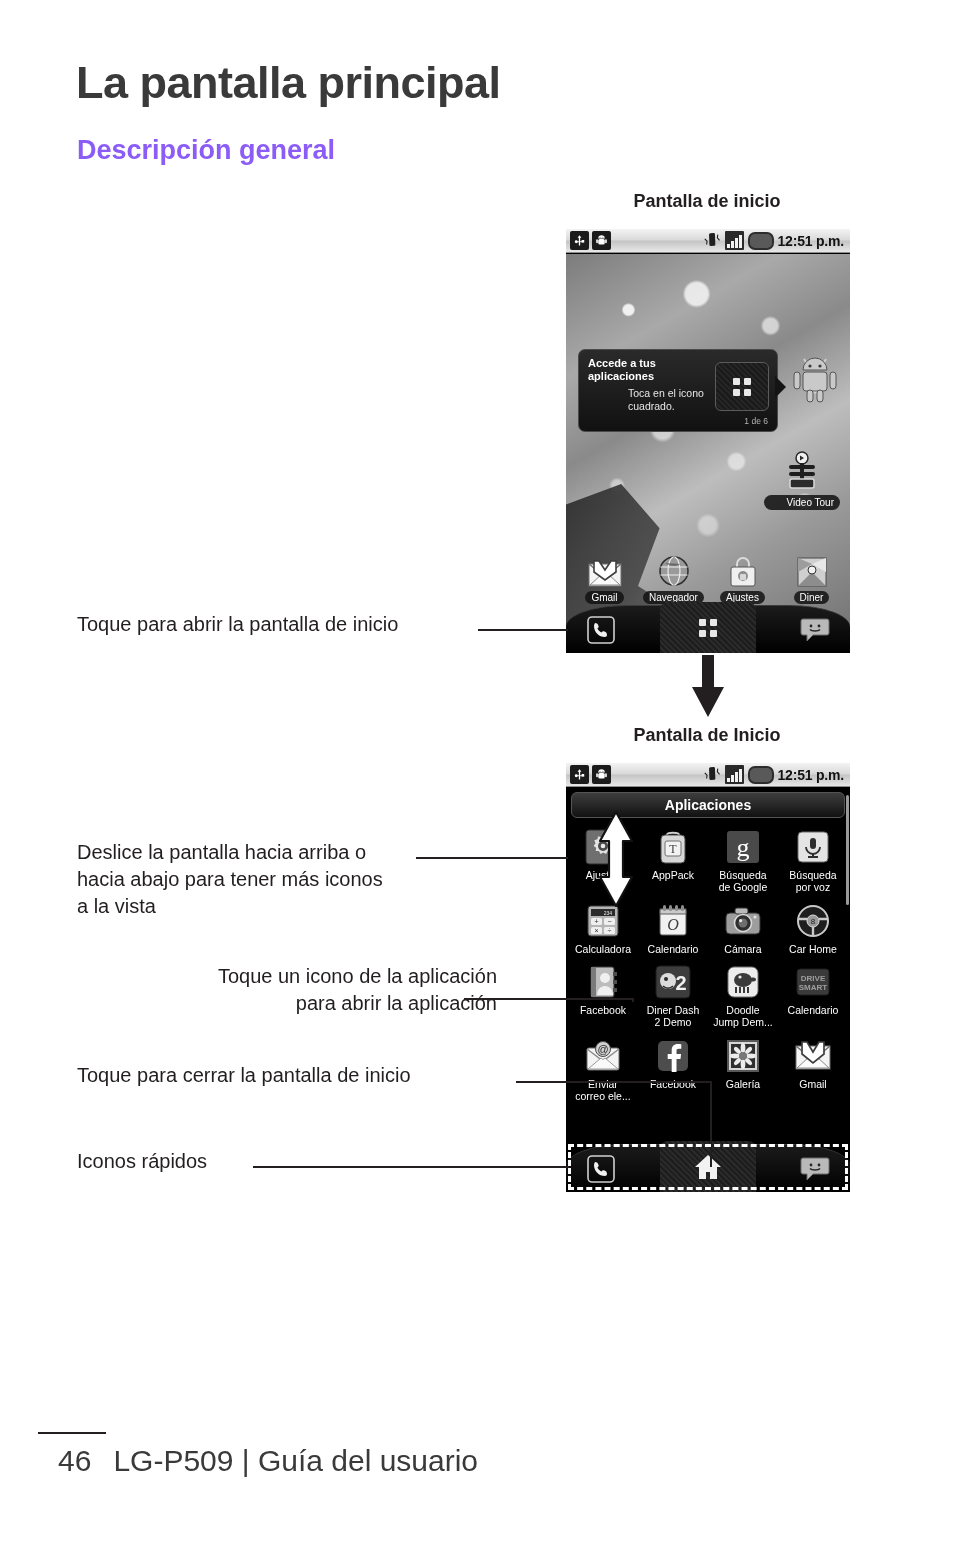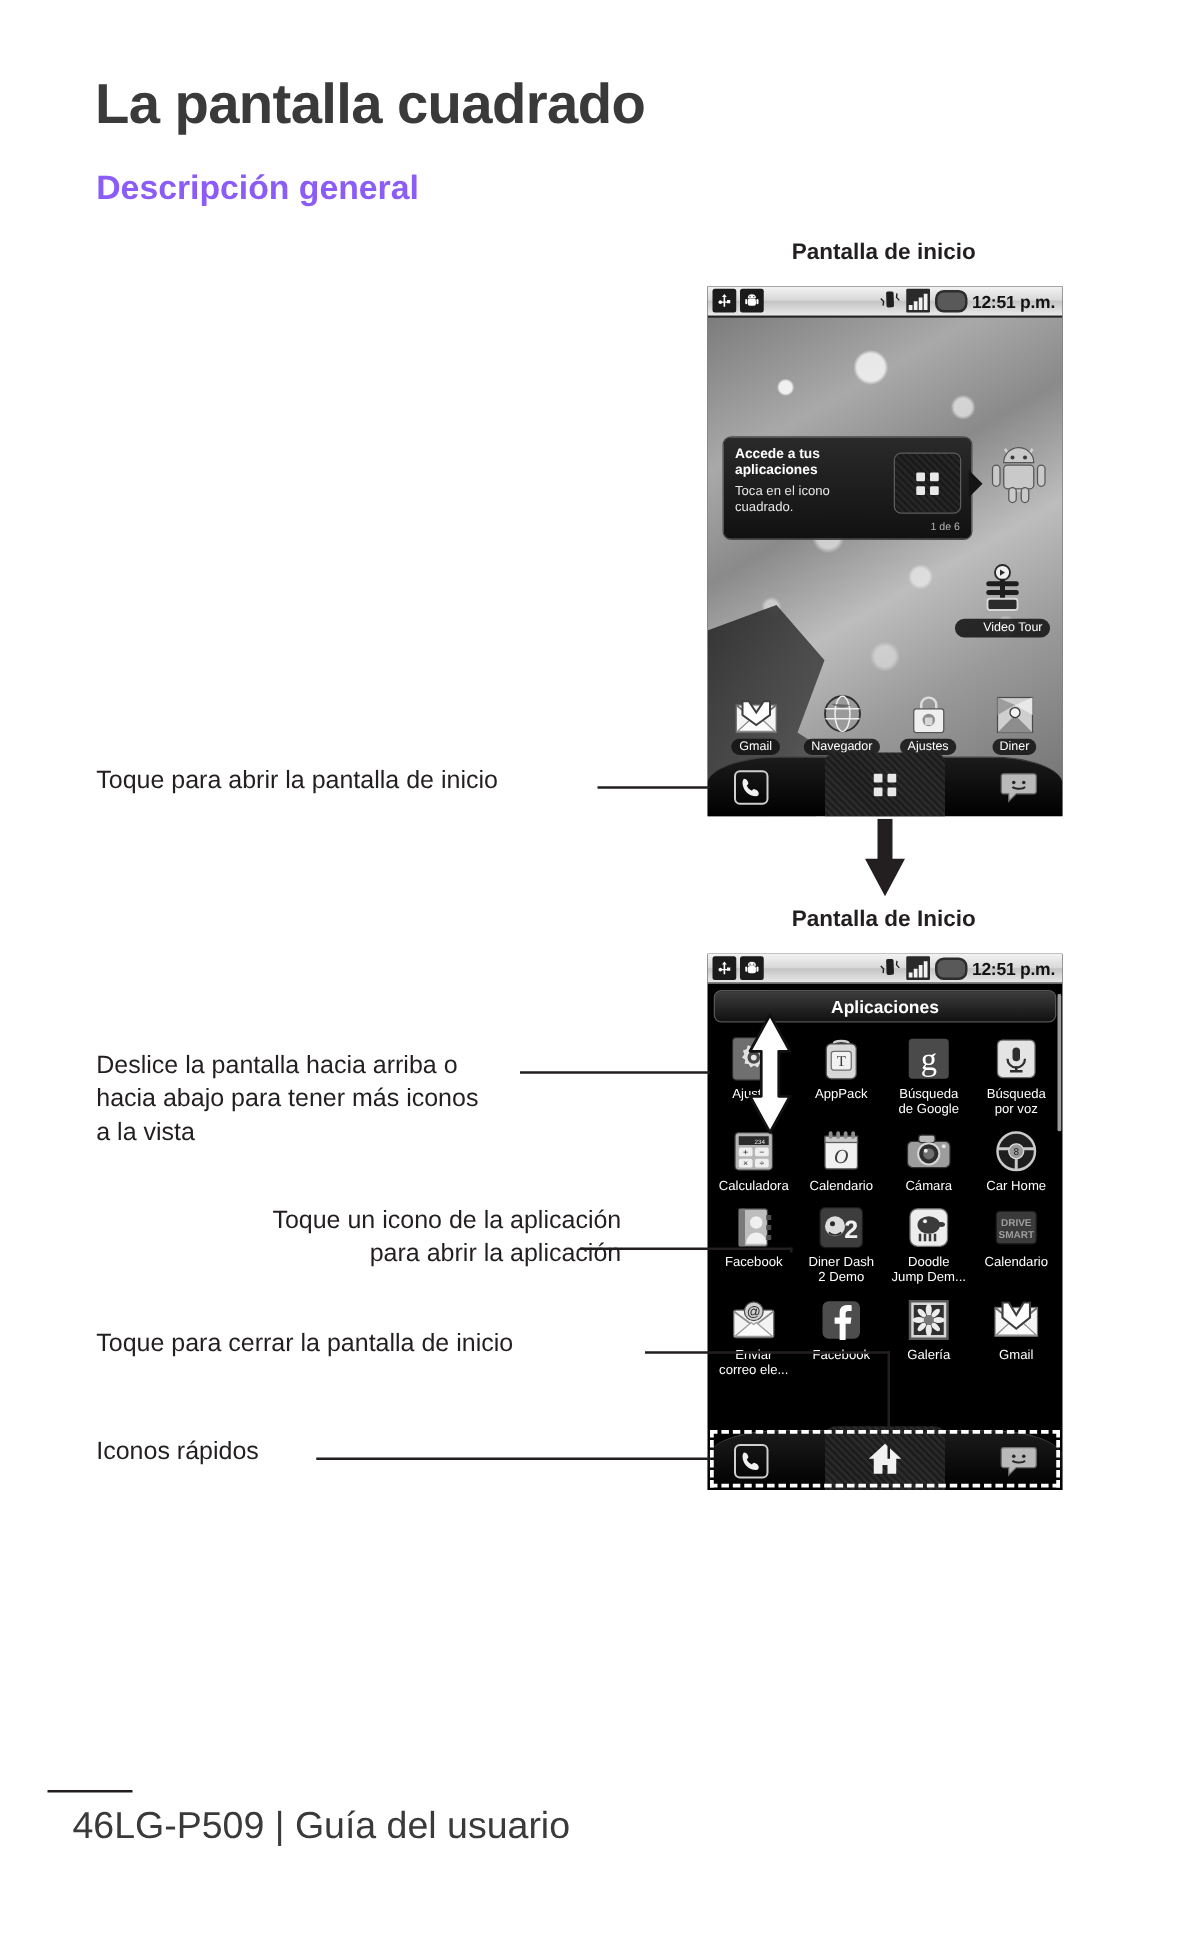--- a/index.html
+++ b/index.html
@@ -136,21 +136,21 @@
     left: 12px; top: 120px;
     width: 200px;
     background: linear-gradient(to bottom,#2a2a2a,#111);
     border: 1px solid #4a4a4a;
     border-radius: 7px;
     padding: 7px 9px 5px 9px;
     box-sizing: border-box;
     color: #fff;
   }
   .tip-title { font-size: 11px; font-weight: bold; line-height: 1.15; }
-  .tip-body { font-size: 10.5px; line-height: 1.2; margin-top: 5px; color:#e6e6e6;}
+  .tip-body { font-size: 10.5px; line-height: 1.2; margin-top: 5px; color:#e6e6e6;margin-left:40px;}
   .tip-count { font-size: 8.5px; color: #b4b4b4; text-align: right; margin-top: 4px; }
   .tip-launcher {
     position: absolute; right: 8px; top: 12px;
     width: 52px; height: 47px;
     border-radius: 6px;
     border: 1px solid #5c5c5c;
     background:
       repeating-linear-gradient(45deg, #252525 0 2px, #1a1a1a 2px 4px);
     display: flex; align-items: center; justify-content: center;
   }
@@ -319,26 +319,26 @@
     width: 68px;
     border-top: 2px solid #231f20;
   }
   .footer-text {
     position: absolute;
     left: 58px; top: 1444px;
     font-size: 30px;
     color: #3a3a3a;
     white-space: nowrap;
   }
-  .footer-num { }
+  .footer-num { margin-right: 22px; }
 </style>
 </head>
 <body>
 
-<div class="page-title">La pantalla cuadrado</div>
+<div class="page-title">La pantalla principal</div>
 <div class="page-subtitle">Descripción general</div>
 
 <div class="fig-caption" id="caption-1">Pantalla de inicio</div>
 
 <div class="phone" id="phone-home">
 
   <div class="statusbar">
     <div class="sb-left">
       <span class="sb-ico">
         <svg width="13" height="13" viewBox="0 0 16 16">

